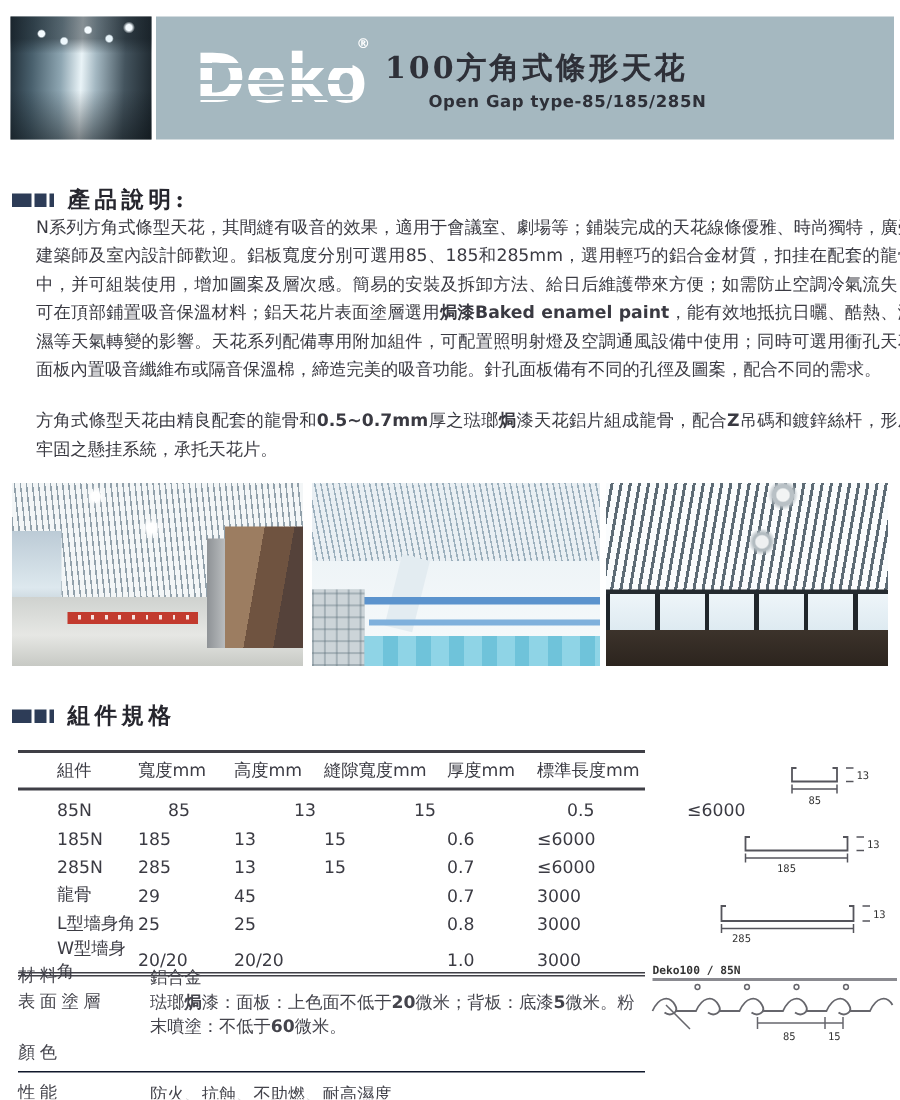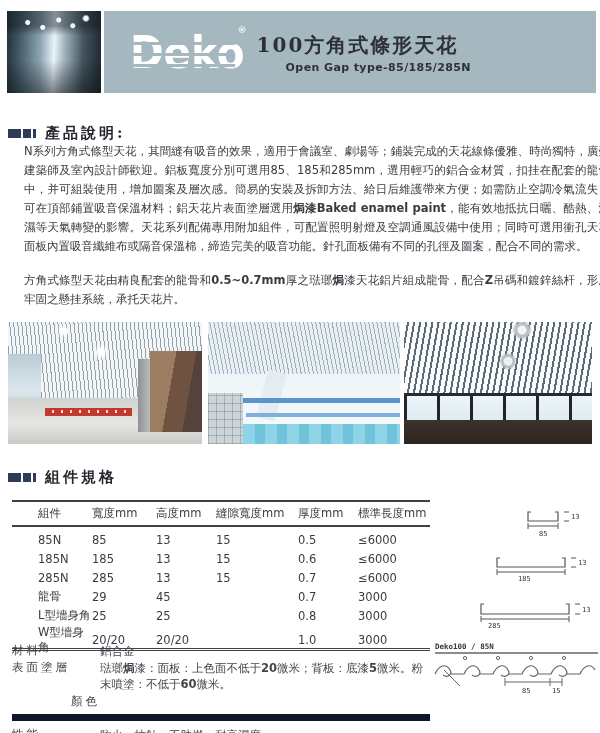--- a/index.html
+++ b/index.html
@@ -85,29 +85,29 @@
       linear-gradient(180deg,#eef5f9,#dce9f0);}
   .p3-dark{left:0;bottom:0;width:100%;height:20%;background:linear-gradient(180deg,#3c332b,#2c241e);}
 
   
   .spec-table{position:absolute;left:12px;top:500px;width:418px;
     border-top:2px solid #3f3f46;border-bottom:3px double #3f3f46;font-size:11.5px;color:#3b3b43;}
   .trow{display:grid;grid-template-columns:80px 64px 60px 82px 60px 72px;align-items:center;height:19px;}
   .trow.thead{height:23px;border-bottom:2px solid #3f3f46;font-weight:normal;}
   .tc{text-align:left;}
   .tc.first{text-align:left;padding-left:26px;}
-  .spec-table .gaprow{margin-top:3px;}
+  .spec-table .gaprow{margin-top:3px;gap:20px;}
 
   
   .props{position:absolute;left:12px;top:641px;width:418px;font-size:11.5px;color:#44444c;}
   .prow{display:grid;grid-template-columns:88px 330px;}
   .plabel{letter-spacing:3px;padding-top:2px;}
   .pval{line-height:16px;padding-top:2px;}
   .prow.r1{height:17px;} .prow.r2{min-height:34px;} 
-  .prow.r3{padding-bottom:5px;border-bottom:7px solid #0f172a;text-align:right;}
+  .prow.r3{padding-bottom:5px;border-bottom:1px solid #0f172a;}
   .prow.r4{padding-top:4px;padding-bottom:5px;border-bottom:2px solid #3f3f46;}
 
   
   .diagrams{position:absolute;left:430px;top:498px;}
   .diagrams text{font-family:"DejaVu Sans Mono","Liberation Mono",monospace;fill:#333;}
 </style>
 </head>
 <body>
 
 <div id="page">

